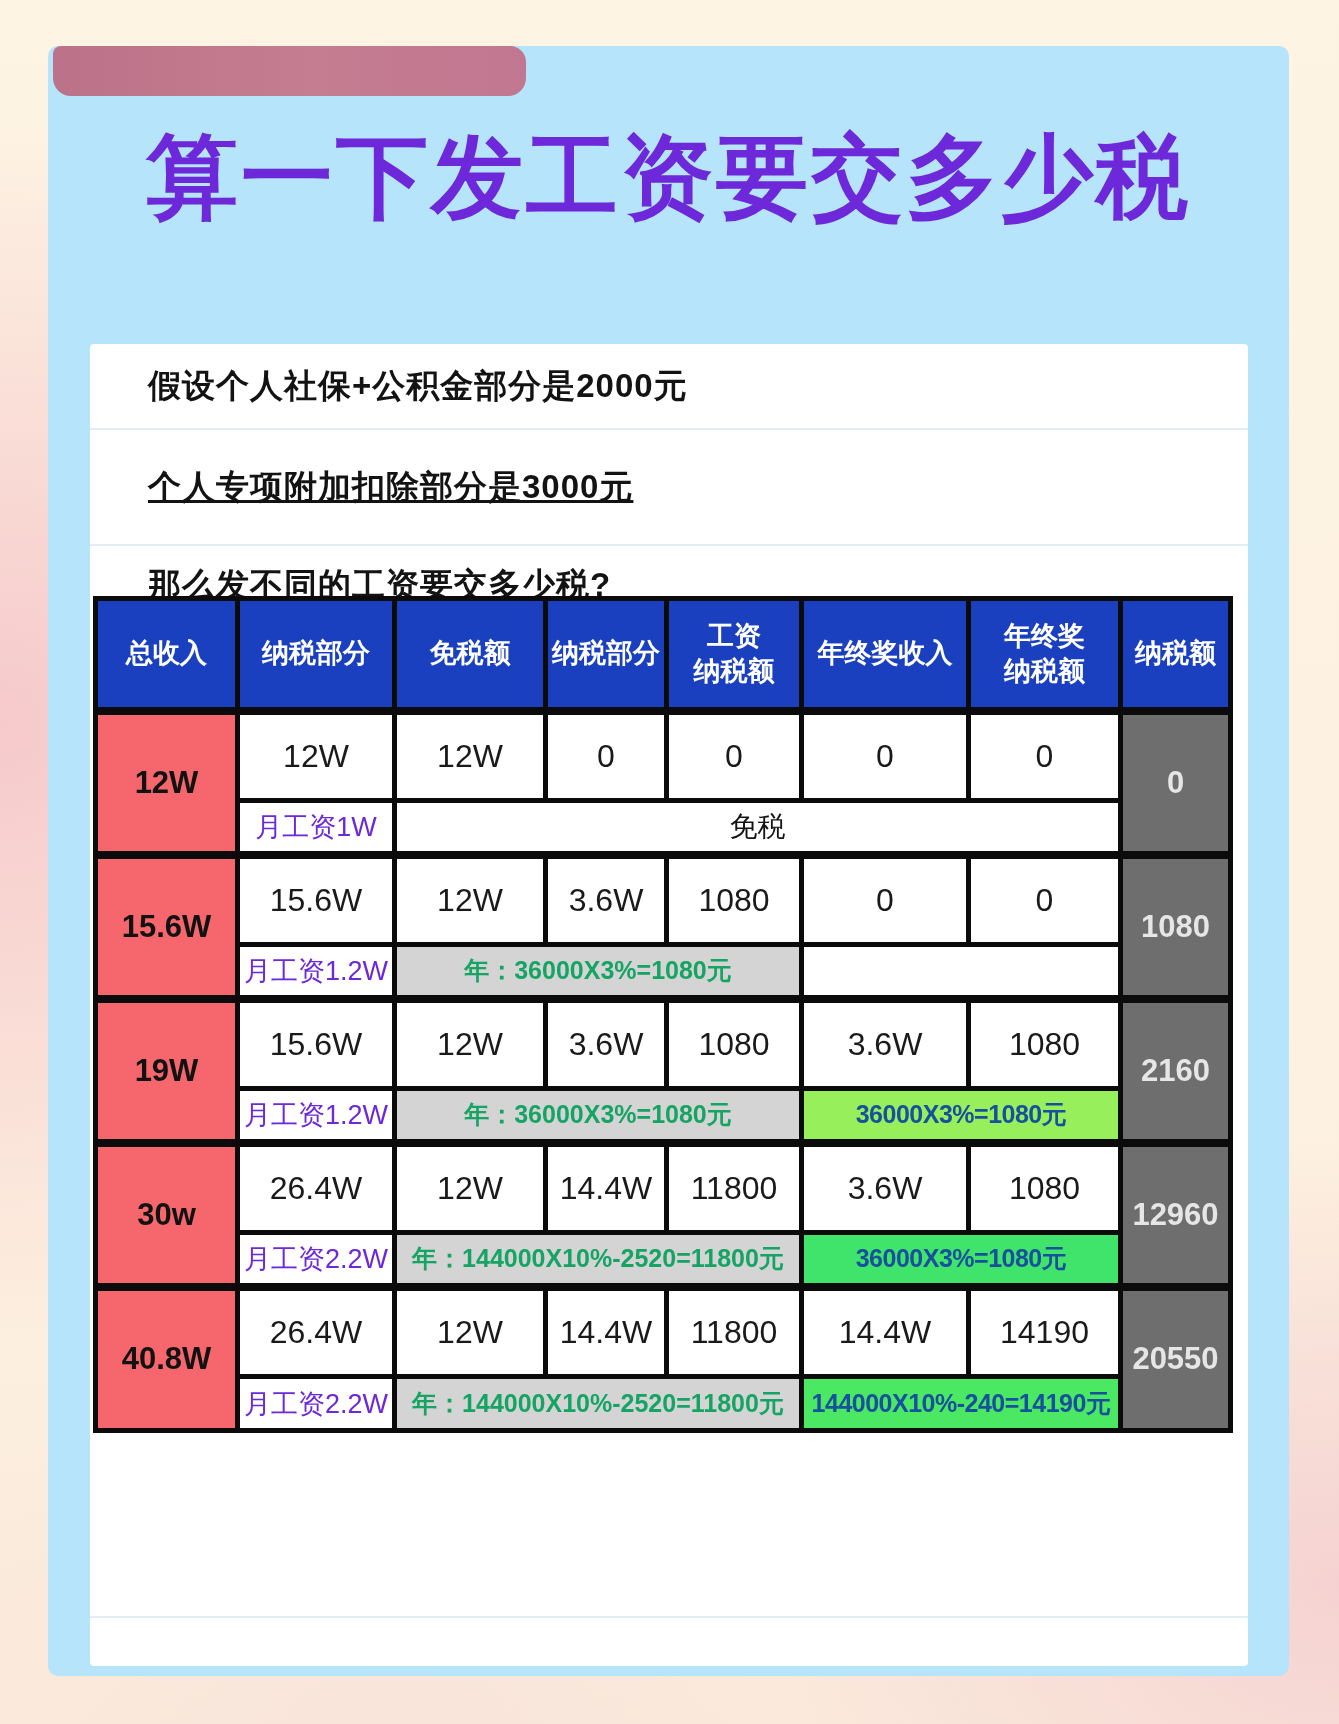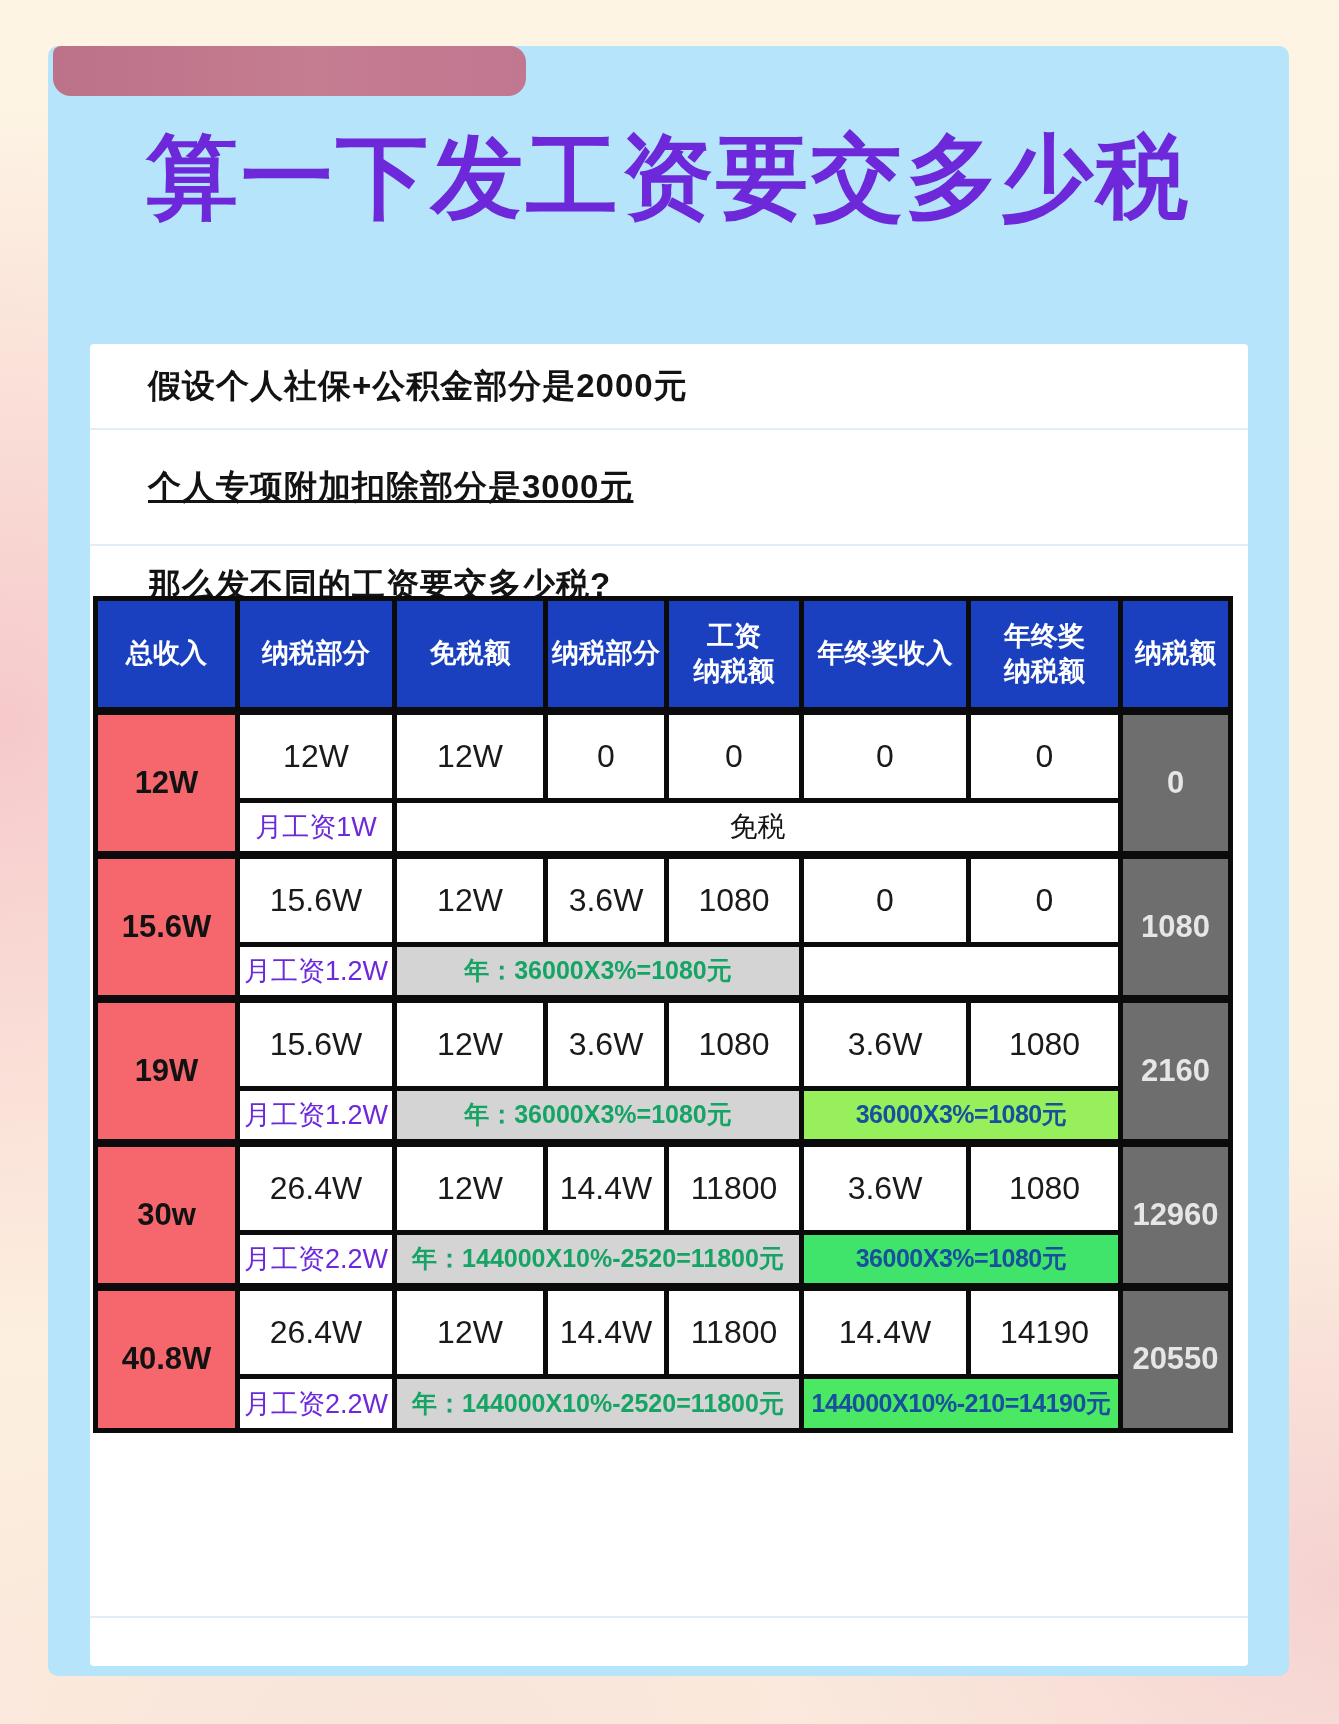--- a/index.html
+++ b/index.html
@@ -194,21 +194,21 @@
             <td class="c-val">12W</td>
             <td class="c-val">14.4W</td>
             <td class="c-val">11800</td>
             <td class="c-val">14.4W</td>
             <td class="c-val">14190</td>
             <td class="c-dark" rowspan="2">20550</td>
           </tr>
           <tr class="sub-row">
             <td class="c-month">月工资2.2W</td>
             <td class="c-gray" colspan="3">年：144000X10%-2520=11800元</td>
-            <td class="c-green g3" colspan="2">144000X10%-210=14190元</td>
+            <td class="c-green g3" colspan="2">144000X10%-240=14190元</td>
           </tr>
         </tbody>
       </table>
 
       <div class="after-lines">
         <div class="after-row"></div>
         <div class="after-row"></div>
       </div>
     </div>
   </div>

